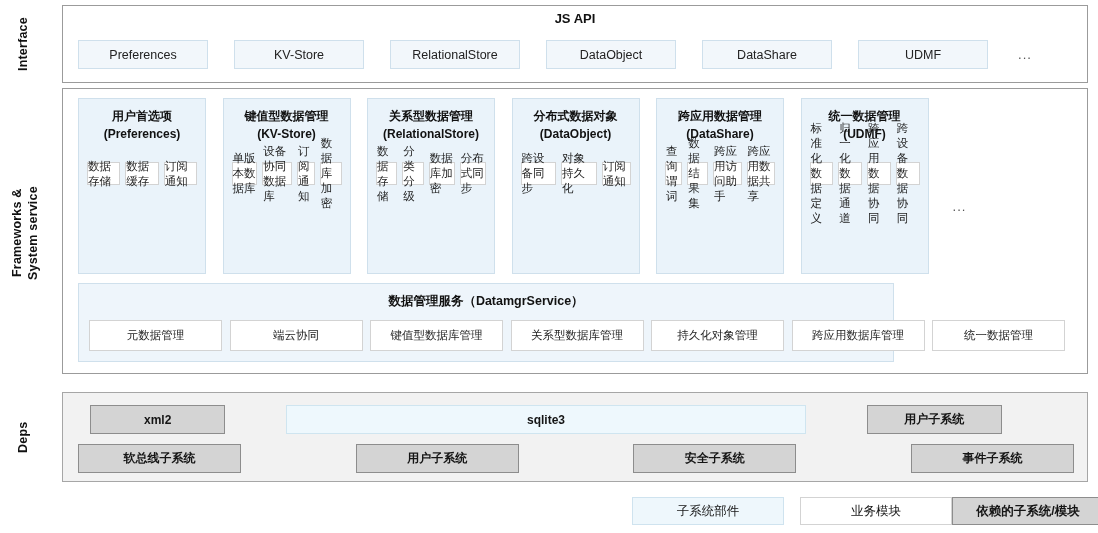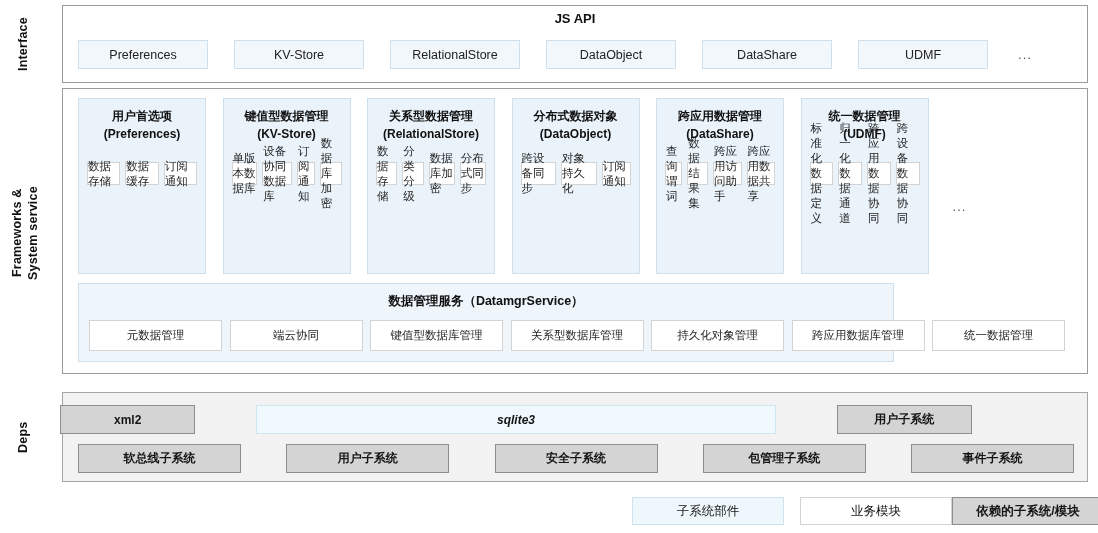--- a/index.html
+++ b/index.html
@@ -161,21 +161,21 @@
     display: flex;
     align-items: center;
     justify-content: center;
     font-size: 11.5px;
     color: #1e1e1e;
   }
 
   
   #deps-row1 {
     position: absolute;
-    left: 60px; top: 405px;
+    left: 90px; top: 405px;
     width: 912px; height: 29px;
     display: flex;
     gap: 0;
   }
   #deps-row2 {
     position: absolute;
     left: 78px; top: 444px;
     width: 996px; height: 29px;
     display: flex;
     justify-content: space-between;
@@ -188,21 +188,20 @@
     display: flex;
     align-items: center;
     justify-content: center;
     font-size: 12px;
     font-weight: bold;
     color: #151515;
   }
   .dep-box.blue {
     background: #eef8fd;
     border: 1px solid #cfe5f0;
-    font-style: italic;
   }
   .dep-w-sm { width: 148px; }
   .dep-w-lg { width: 570px; }
   .dep-spacer-a { width: 66px; }
   .dep-spacer-b { width: 66px; }
   .dep-row2-box { width: 163px; }
 
   
   #legend {
     position: absolute;
@@ -350,21 +349,20 @@
     <div class="dep-spacer-a"></div>
     <div class="dep-box blue dep-w-lg">sqlite3</div>
     <div class="dep-spacer-b"></div>
     <div class="dep-box dep-w-sm">用户子系统</div>
   </div>
 
   <div id="deps-row2">
     <div class="dep-box dep-row2-box">软总线子系统</div>
     <div class="dep-box dep-row2-box">用户子系统</div>
     <div class="dep-box dep-row2-box">安全子系统</div>
-    <div class="dep-box dep-row2-box">包管理子系统</div>
     <div class="dep-box dep-row2-box">事件子系统</div>
   </div>
 
   <div id="legend">
     <div class="legend-box legend-blue">子系统部件</div>
     <div style="width:16px"></div>
     <div class="legend-box legend-white">业务模块</div>
     <div class="legend-box legend-gray">依赖的子系统/模块</div>
   </div>
 

